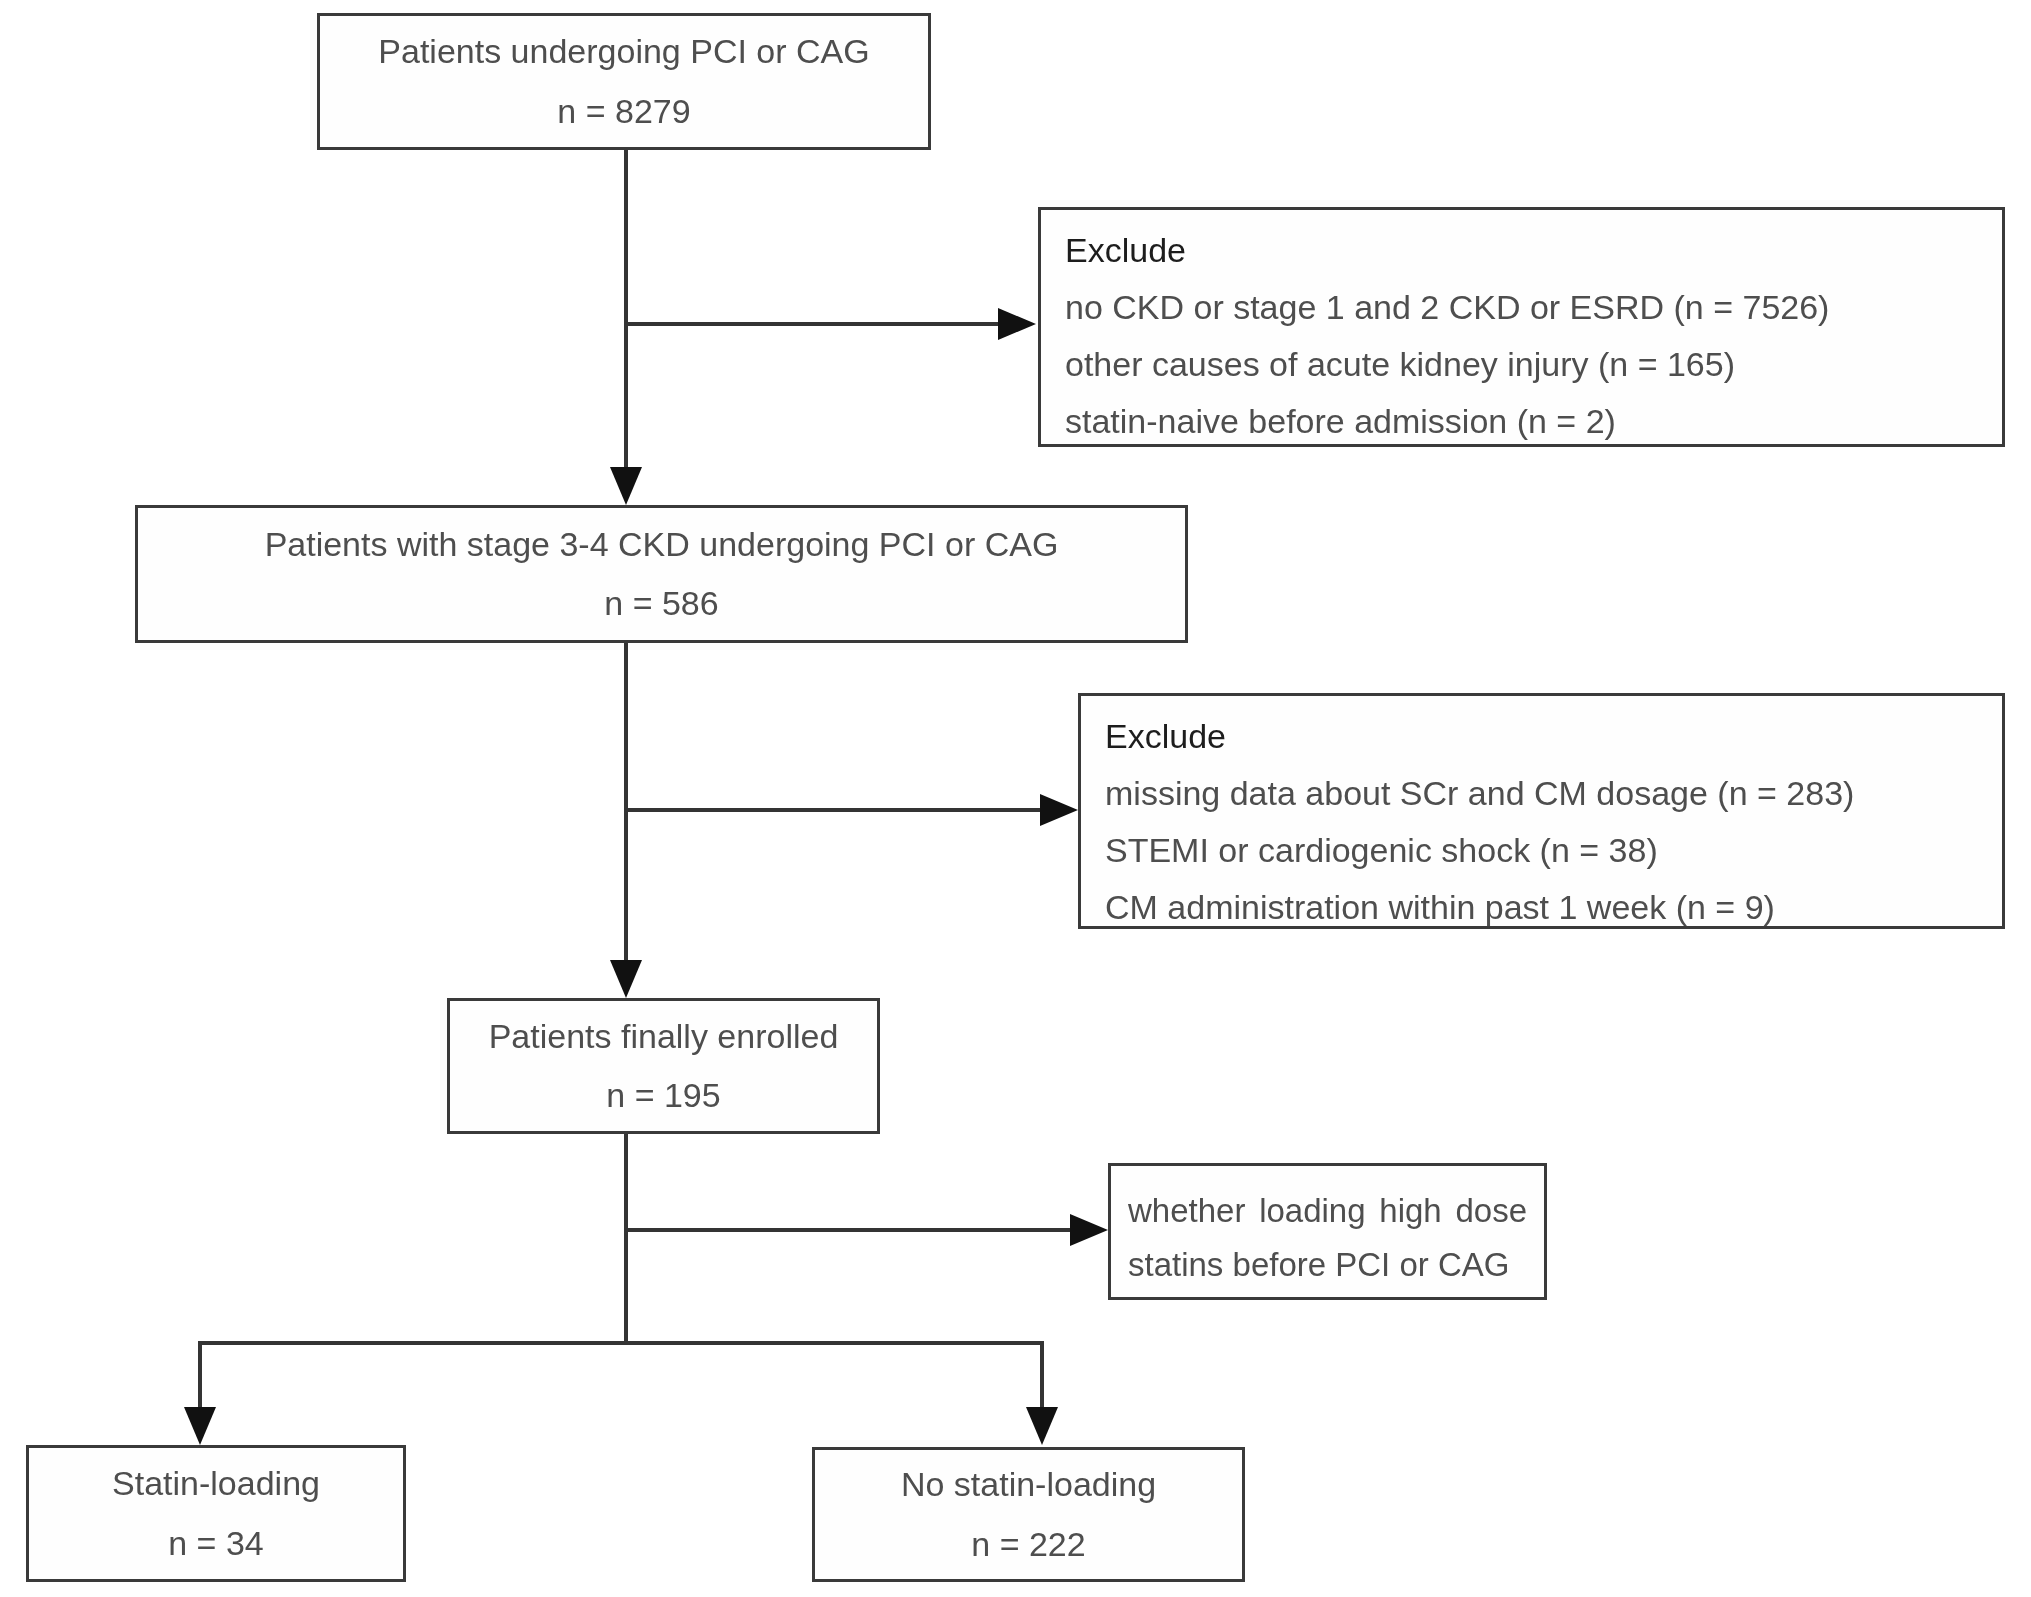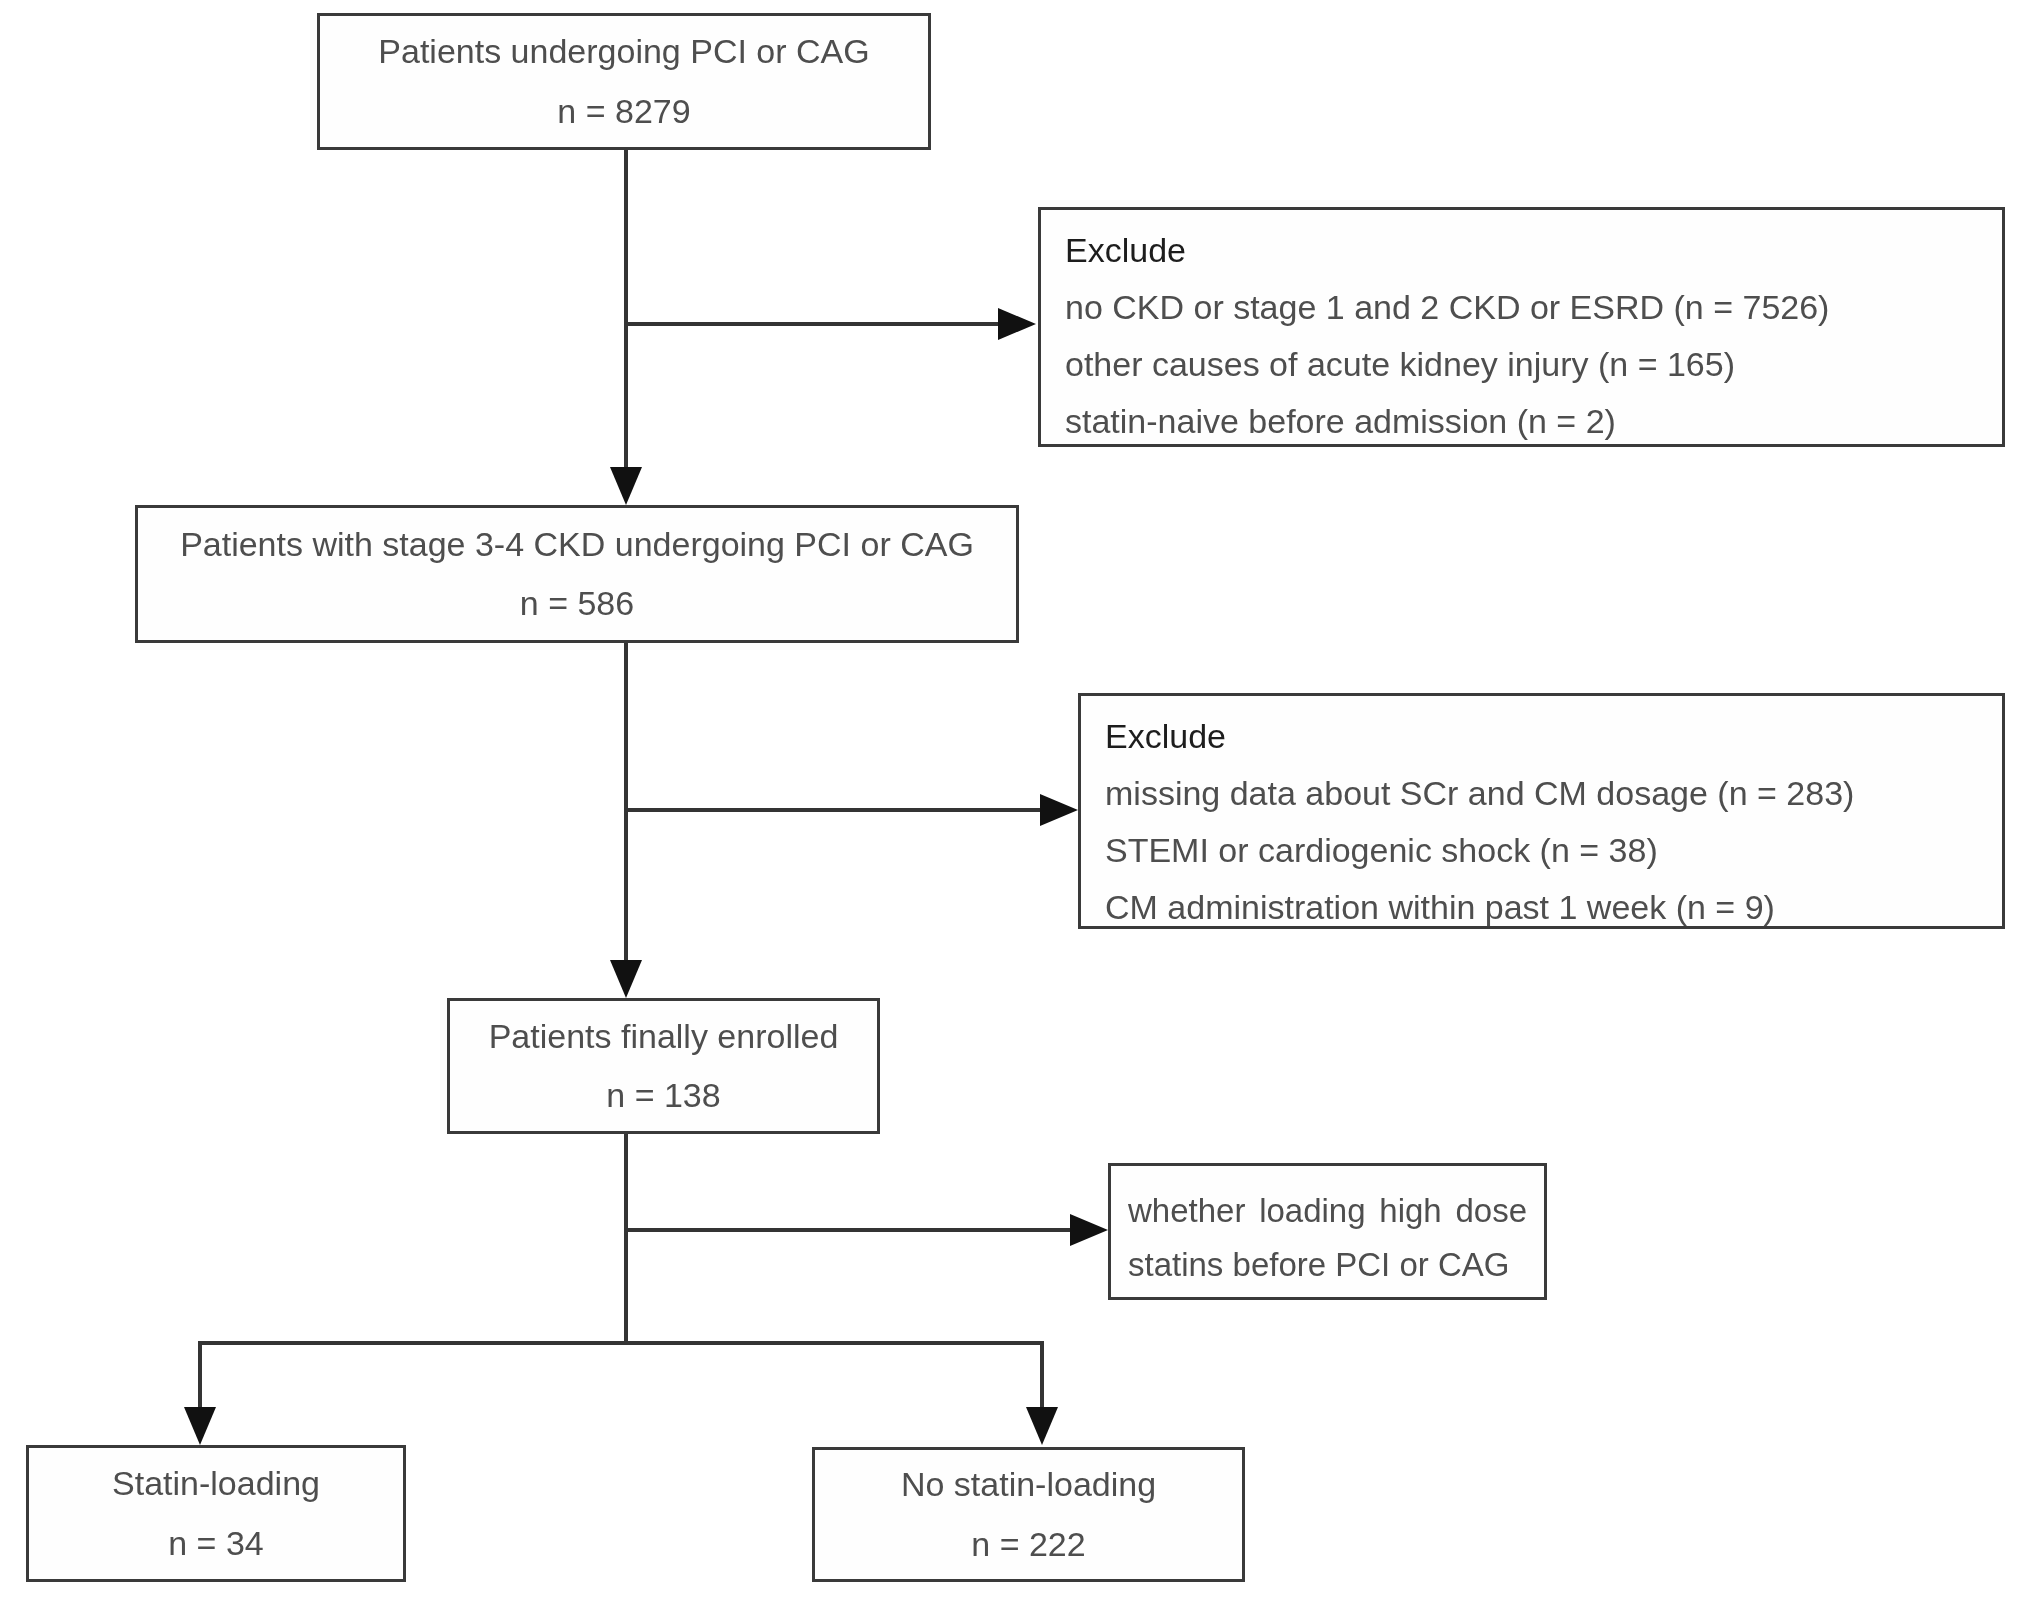--- a/index.html
+++ b/index.html
@@ -110,35 +110,35 @@
     <span>n = 8279</span>
   </div>
 
   <div class="node node--exclude" style="left:1038px; top:207px; width:967px; height:240px;">
     <span class="exclude-title">Exclude</span>
     <span class="exclude-item">no CKD or stage 1 and 2 CKD or ESRD (n = 7526)</span>
     <span class="exclude-item">other causes of acute kidney injury (n = 165)</span>
     <span class="exclude-item">statin-naive before admission (n = 2)</span>
   </div>
 
-  <div class="node node--center" style="left:135px; top:505px; width:884px; height:138px;">
+  <div class="node node--center" style="left:135px; top:505px; width:1053px; height:138px;">
     <span>Patients with stage 3-4 CKD undergoing PCI or CAG</span>
     <span>n = 586</span>
   </div>
 
   <div class="node node--exclude" style="left:1078px; top:693px; width:927px; height:236px;">
     <span class="exclude-title">Exclude</span>
     <span class="exclude-item">missing data about SCr and CM dosage (n = 283)</span>
     <span class="exclude-item">STEMI or cardiogenic shock (n = 38)</span>
     <span class="exclude-item">CM administration within past 1 week (n = 9)</span>
   </div>
 
   <div class="node node--center" style="left:412px; top:998px; width:433px; height:136px;margin-left:35px;">
     <span>Patients finally enrolled</span>
-    <span>n = 138</span>
+    <span>n = 195</span>
   </div>
 
   <div class="node node--justify" style="left:1108px; top:1163px; width:439px; height:137px;">
     <span class="justify-line-stretch">whether loading high dose</span>
     <span class="justify-line-plain">statins before PCI or CAG</span>
   </div>
 
   <div class="node node--center" style="left:26px; top:1445px; width:380px; height:137px;">
     <span>Statin-loading</span>
     <span>n = 34</span>

